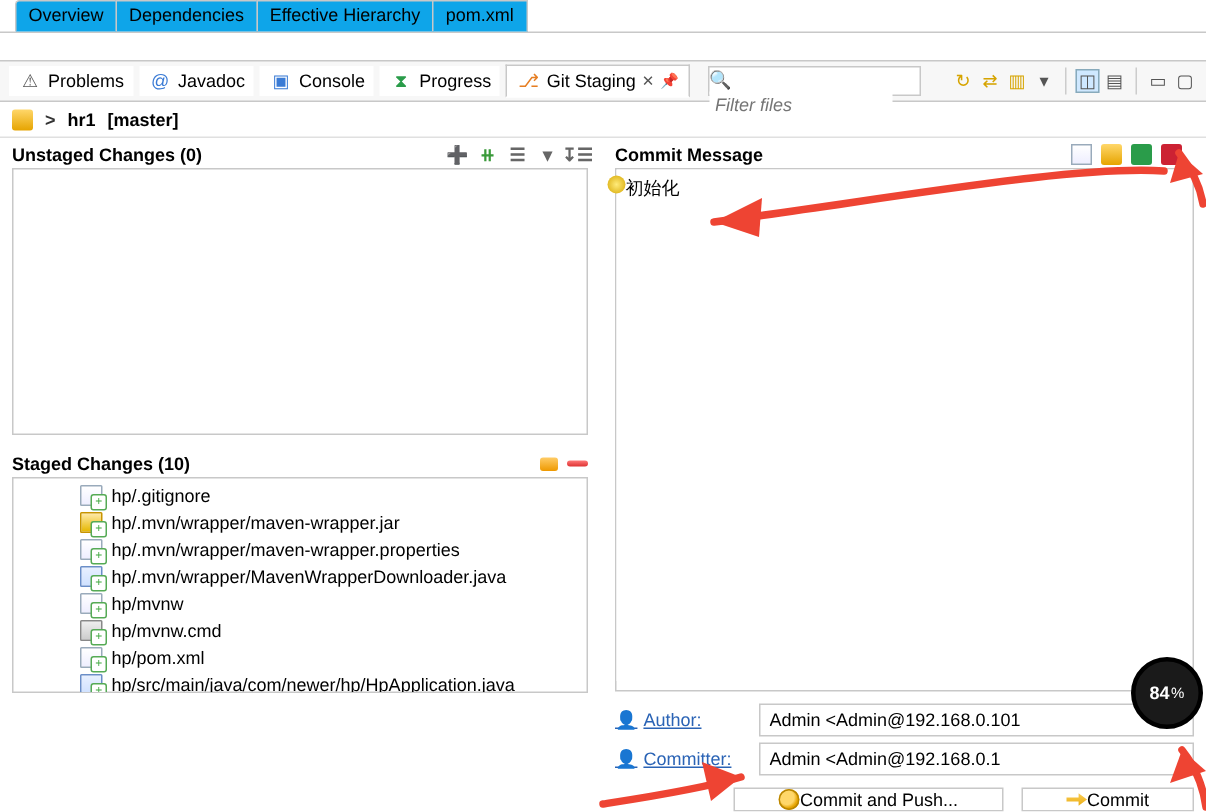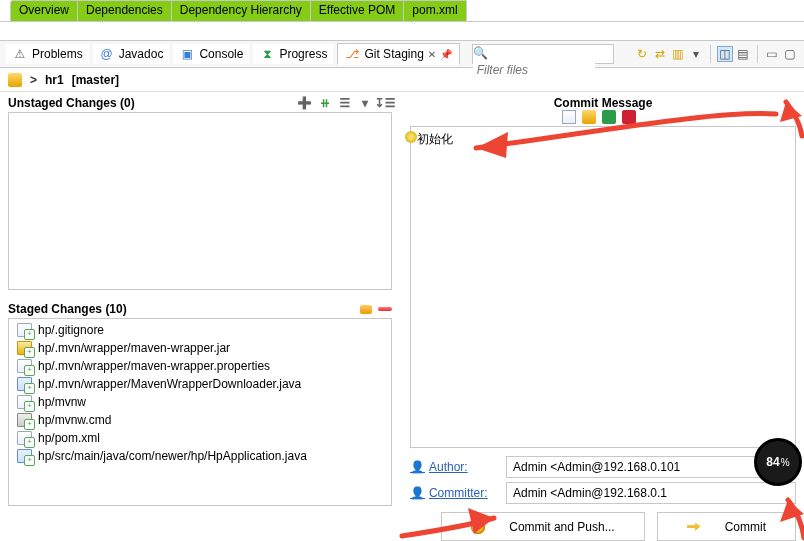--- a/index.html
+++ b/index.html
@@ -1,19 +1,19 @@
 <!DOCTYPE html>
 <html><head>
 <meta charset="utf-8">
 <style>
   * { box-sizing: border-box; font-family: "Segoe UI", Tahoma, sans-serif; font-size: 12px; }
   body { margin: 0; background: #fff; width: 804px; height: 541px; overflow: hidden; position: relative; }
 
   .top-tabs { display: flex; height: 22px; background: #fff; border-bottom: 1px solid #c8c8c8; padding-left: 10px; }
-  .top-tab { padding: 2px 8px; border: 1px solid #c8c8c8; border-bottom: none; margin-right: -1px; background: #84cc16; cursor: default; }
+  .top-tab { padding: 2px 8px; border: 1px solid #c8c8c8; border-bottom: none; margin-right: -1px; background: #0ea5e9; cursor: default; }
   .top-tab:first-child { border-top-left-radius: 3px; }
 
   .toolbar-row { display: flex; align-items: center; height: 28px; background: #f7f7f7; border-bottom: 1px solid #c8c8c8; gap: 4px; padding: 0 6px; margin-top: 18px; border-top: 1px solid #c8c8c8;}
   .view-tab { display: inline-flex; align-items: center; gap: 4px; padding: 2px 6px; background: #fff; cursor: default; }
   .view-tab.active { background: #fff; border: 1px solid #c8c8c8; border-bottom-color: #fff; }
   .close-x { color: #555; font-size: 10px; }
   .filter-box { border: 1px solid #c8c8c8; height: 20px; width: 142px; margin-left: 8px; background: #fff; }
   .filter-box input { border:none; outline:none; width: calc(100% - 18px); height: 100%; padding: 0 4px; font-style: italic; color:#15803d; }
   .mini-icon { display:inline-flex; width:16px; height:16px; align-items:center; justify-content:center; color:#555; }
 
@@ -23,21 +23,21 @@
 
   .split { display:flex; height: calc(541px - 22px - 18px - 28px - 24px); }
   .left-pane { width: 400px; display:flex; flex-direction:column; }
   .right-pane { flex:1; display:flex; flex-direction:column; padding-left:10px; position:relative;}
 
   .section-header { display:flex; align-items:center; justify-content:space-between; padding: 4px 8px 2px 8px; font-weight:bold; }
   .section-actions { display:flex; gap:6px; align-items:center; }
   .small-icon { width:14px; height:14px; display:inline-flex; align-items:center; justify-content:center; color:#666; cursor:default; }
   .box { border:1px solid #c8c8c8; margin: 0 8px; background:#fff; }
   .box.unstaged { height:178px; }
-  .box.staged { height:188px; overflow: hidden; position:relative; }
+  .box.staged { height:144px; overflow: hidden; position:relative;padding-left:36px; }
 
   .file-list { list-style:none; margin:0; padding: 2px 0; overflow-y:auto; overflow-x:auto; height:100%; }
   .file-list::-webkit-scrollbar { width:16px; height:16px; }
   .file-list::-webkit-scrollbar-track { background:#f0f0f0; border:1px solid #ddd; }
   .file-list::-webkit-scrollbar-thumb { background:#c8c8c8; border:1px solid #aaa; }
   .file-list li { display:flex; align-items:center; gap:6px; padding: 2px 8px; white-space:nowrap; cursor:default; }
   .fi { width:15px; height:14px; flex:none; position:relative; }
   .fi::before { content:""; position:absolute; inset:0; background:linear-gradient(#fff,#eef); border:1px solid #9ab; border-radius:1px; }
   .fi::after { content:"+"; position:absolute; right:-3px; bottom:-3px; width:9px; height:9px; background:#fff; border:1px solid #5a5; color:#4a4; font-size:8px; line-height:7px; text-align:center; border-radius:2px; }
   .fi.jar::before { background:linear-gradient(#ffe9a8,#e6b800); border-color:#c89400;}
@@ -46,21 +46,21 @@
 
   .commit-msg-box { border:1px solid #c8c8c8; margin: 0 8px 8px 0; flex:1; background:#fff; position:relative; }
   .commit-msg-box .bulb { position:absolute; left:-6px; top:4px; width:12px; height:12px; background: radial-gradient(#ffeb7a,#d6a600); border-radius:50%; }
   .commit-msg-box textarea { border:none; width:calc(100% - 8px); height:calc(100% - 6px); resize:none; outline:none; padding:4px 6px; font-family: inherit; }
 
   .fields { display:grid; grid-template-columns: 90px 1fr; gap: 4px 6px; padding-right: 8px; margin-bottom:8px; }
   .field-label { display:flex; align-items:center; gap:4px; color:#2a63b5; text-decoration: underline; cursor:default; }
   .field-input { border:1px solid #c8c8c8; height:22px; padding: 0 6px; background:#fff; }
 
   .buttons { display:flex; gap: 12px; justify-content:flex-end; padding-right:8px; }
-  .btn { border:1px solid #c8c8c8; background:#fff; height:29px; padding: 0 29px; display:inline-flex; align-items:center; gap:24px; cursor:default; }
+  .btn { border:1px solid #c8c8c8; background:#fff; height:16px; padding: 0 29px; display:inline-flex; align-items:center; gap:0; cursor:default; }
   .btn .bi { width:14px; height:14px; display:inline-block; }
   .btn .bi.push { background: radial-gradient(circle at 40% 40%, #ffd76a 40%, #e6a400 60%); border-radius:50%; box-shadow: 0 0 0 1px #b98500 inset; }
   .btn .bi.commit { background: linear-gradient(#ffd76a,#e6a400); clip-path: polygon(0 40%, 60% 40%, 60% 20%, 100% 50%, 60% 80%, 60% 60%, 0 60%); }
 
   .right-section-icons { display:flex; gap:6px; margin-right:8px; }
   .right-section-icons .ico { width:14px; height:14px; }
   .ico.amend { background:linear-gradient(#fff,#eef); border:1px solid #9ab; }
   .ico.signoff { background:linear-gradient(#ffd76a,#e6a400); border-radius:2px; }
   .ico.gerrit { background:#2a9c4a; border-radius:2px; }
   .ico.gerrit2 { background:#c23; border-radius:2px; }
@@ -85,22 +85,21 @@
 
   .expand-collapse { background:linear-gradient(#fc6,#e90); width:12px; height:9px; border-radius:2px;}
   .collapse-red { background:linear-gradient(#f77,#d33); width:14px; height:4px; border-radius:2px;}
 </style>
 </head>
 <body>
 
 <div class="top-tabs">
   <div class="top-tab">Overview</div>
   <div class="top-tab">Dependencies</div>
-  <div class="top-tab">Dependency Hierarchy</div>
-  <div class="top-tab">Effective POM</div>
+  <div class="top-tab">Effective Hierarchy</div>
   <div class="top-tab">pom.xml</div>
 </div>
 
 <div class="toolbar-row">
   <span class="view-tab">
     <span class="mini-icon">⚠</span>
     <span>Problems</span>
   </span>
   <span class="view-tab">
     <span class="mini-icon" style="color:#3a7bd5;">@</span>
@@ -207,21 +206,21 @@
           </li>
           <li>
             <span class="fi java"></span>
             <span>hp/src/main/java/com/newer/hp/HpApplication.java</span>
           </li>
         </ul>
     </div>
   </div>
 
   <div class="right-pane">
-    <div class="section-header" style="padding-left:0;flex-direction:column;">
+    <div class="section-header" style="padding-left:0;">
       <span>Commit Message</span>
       <span class="right-section-icons">
         <span class="ico amend"></span>
         <span class="ico signoff"></span>
         <span class="ico gerrit"></span>
         <span class="ico gerrit2"></span>
       </span>
     </div>
     <div class="commit-msg-box">
       <span class="bulb"></span>

